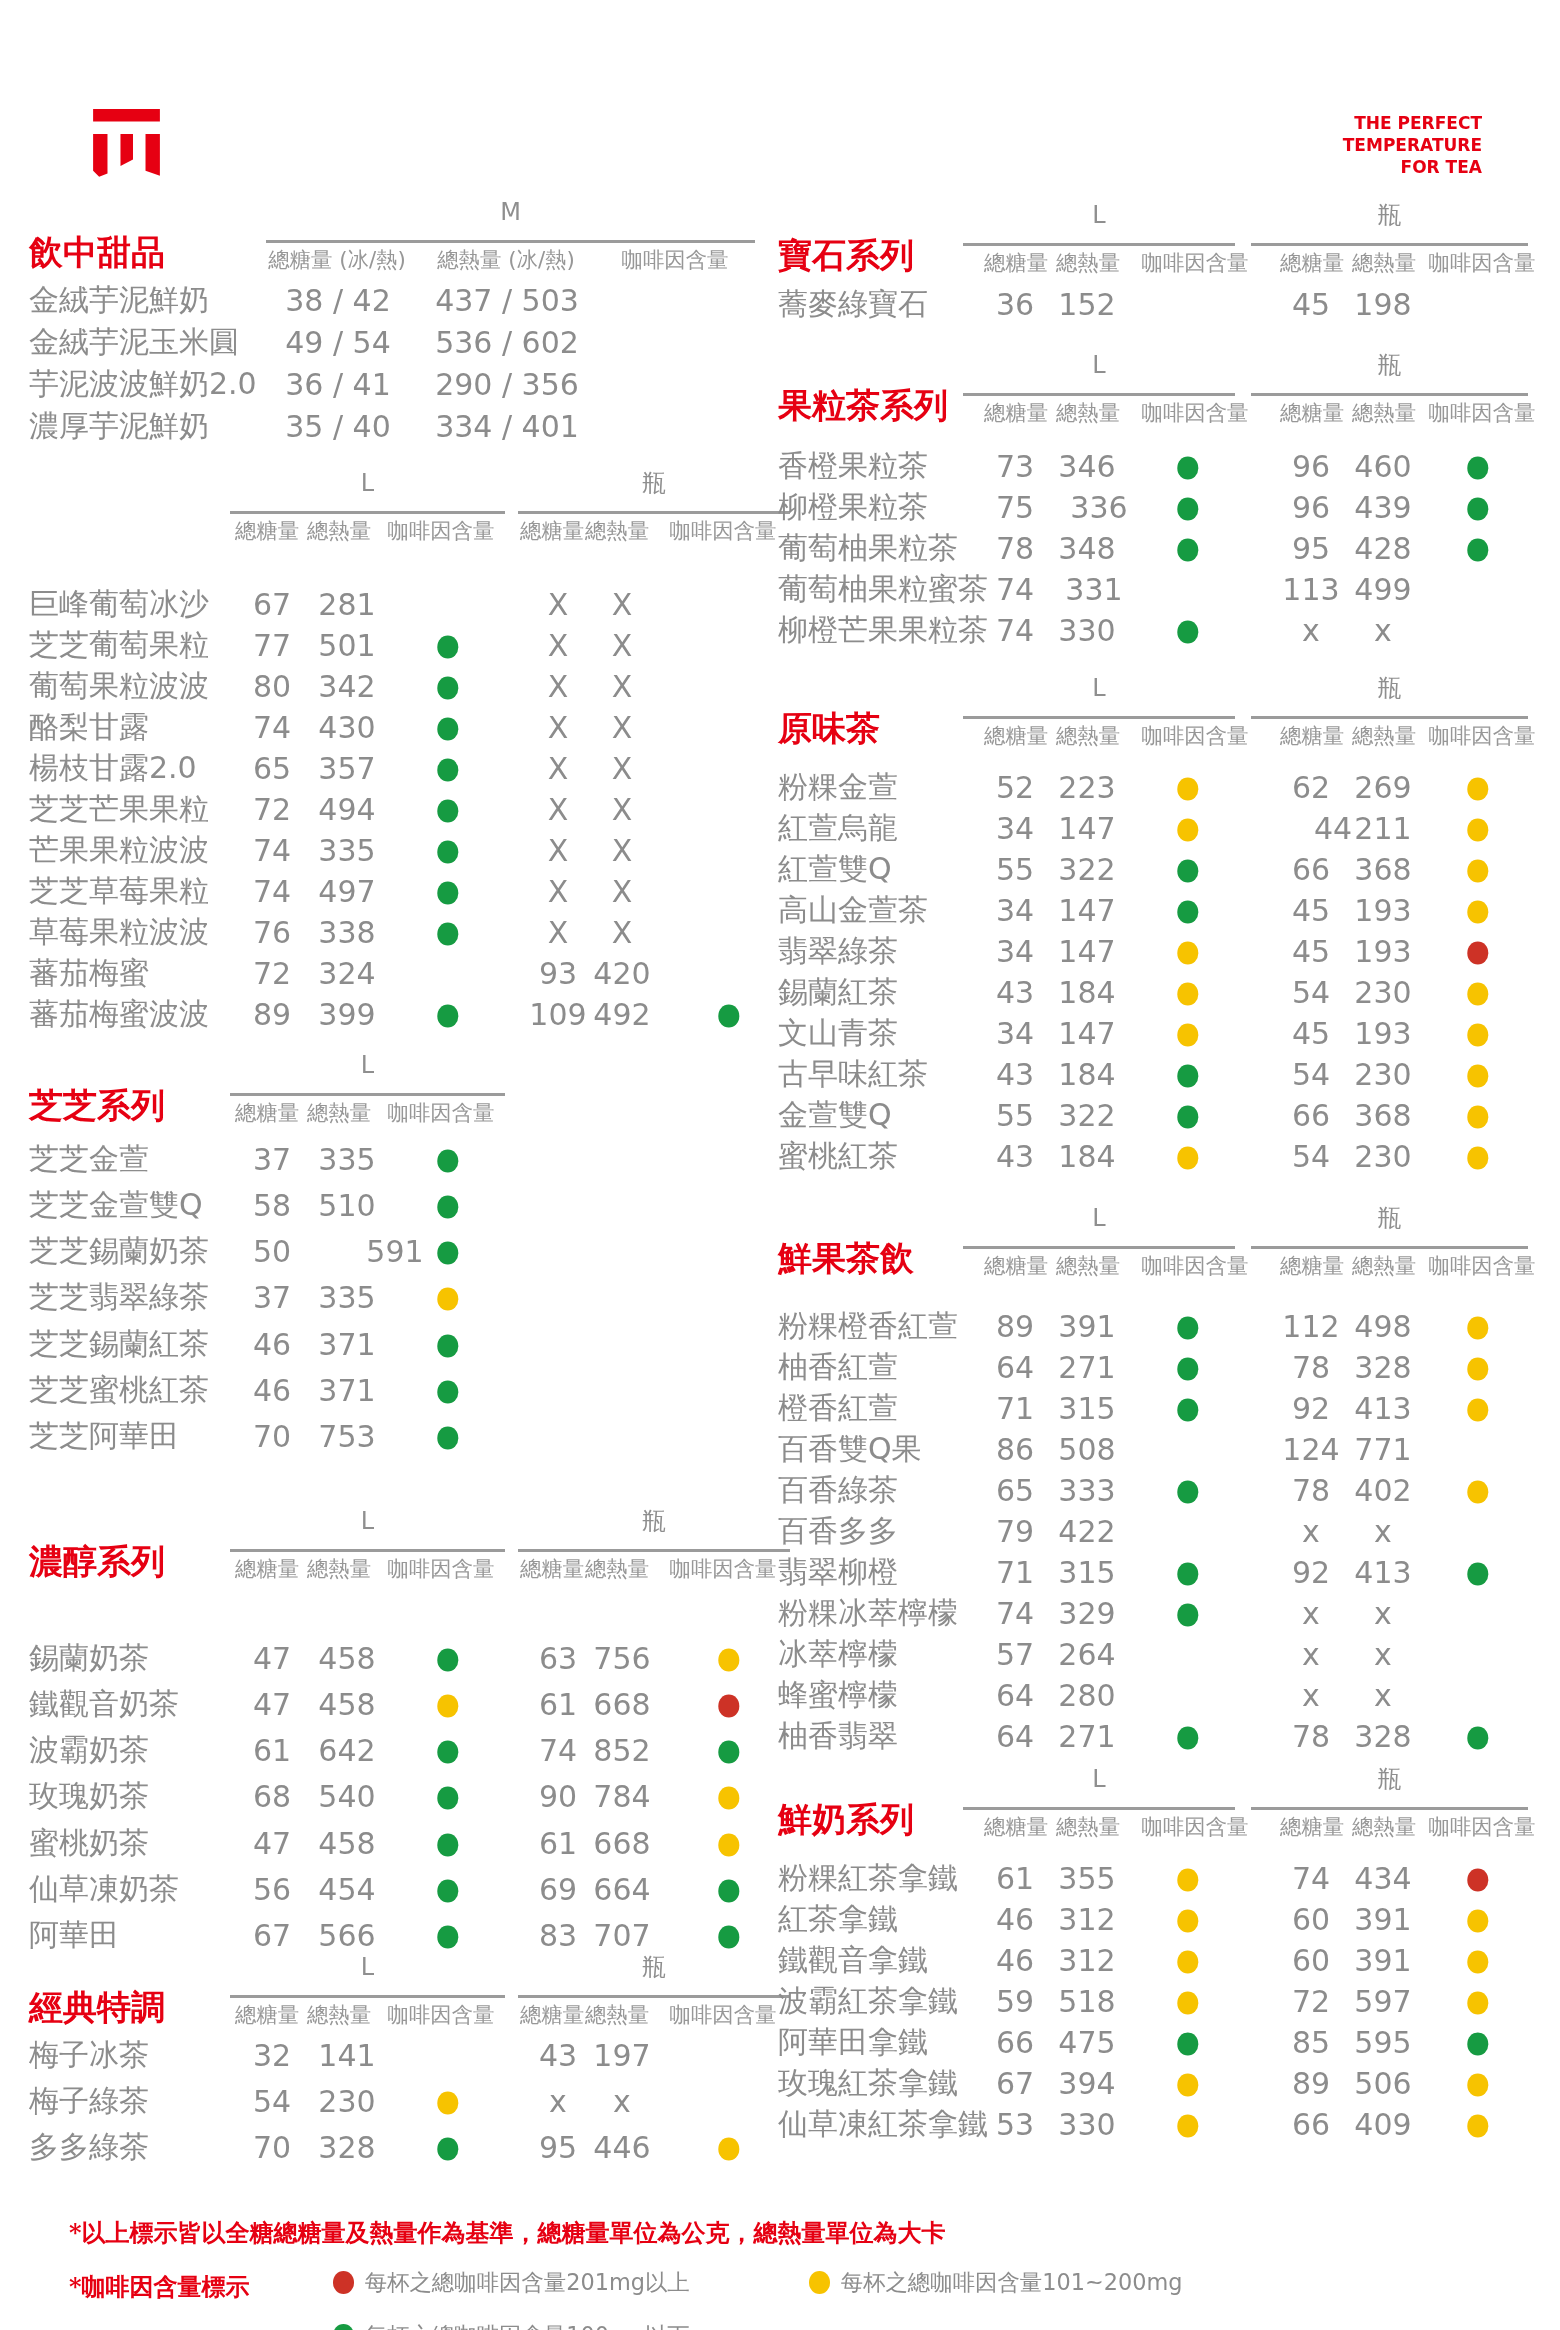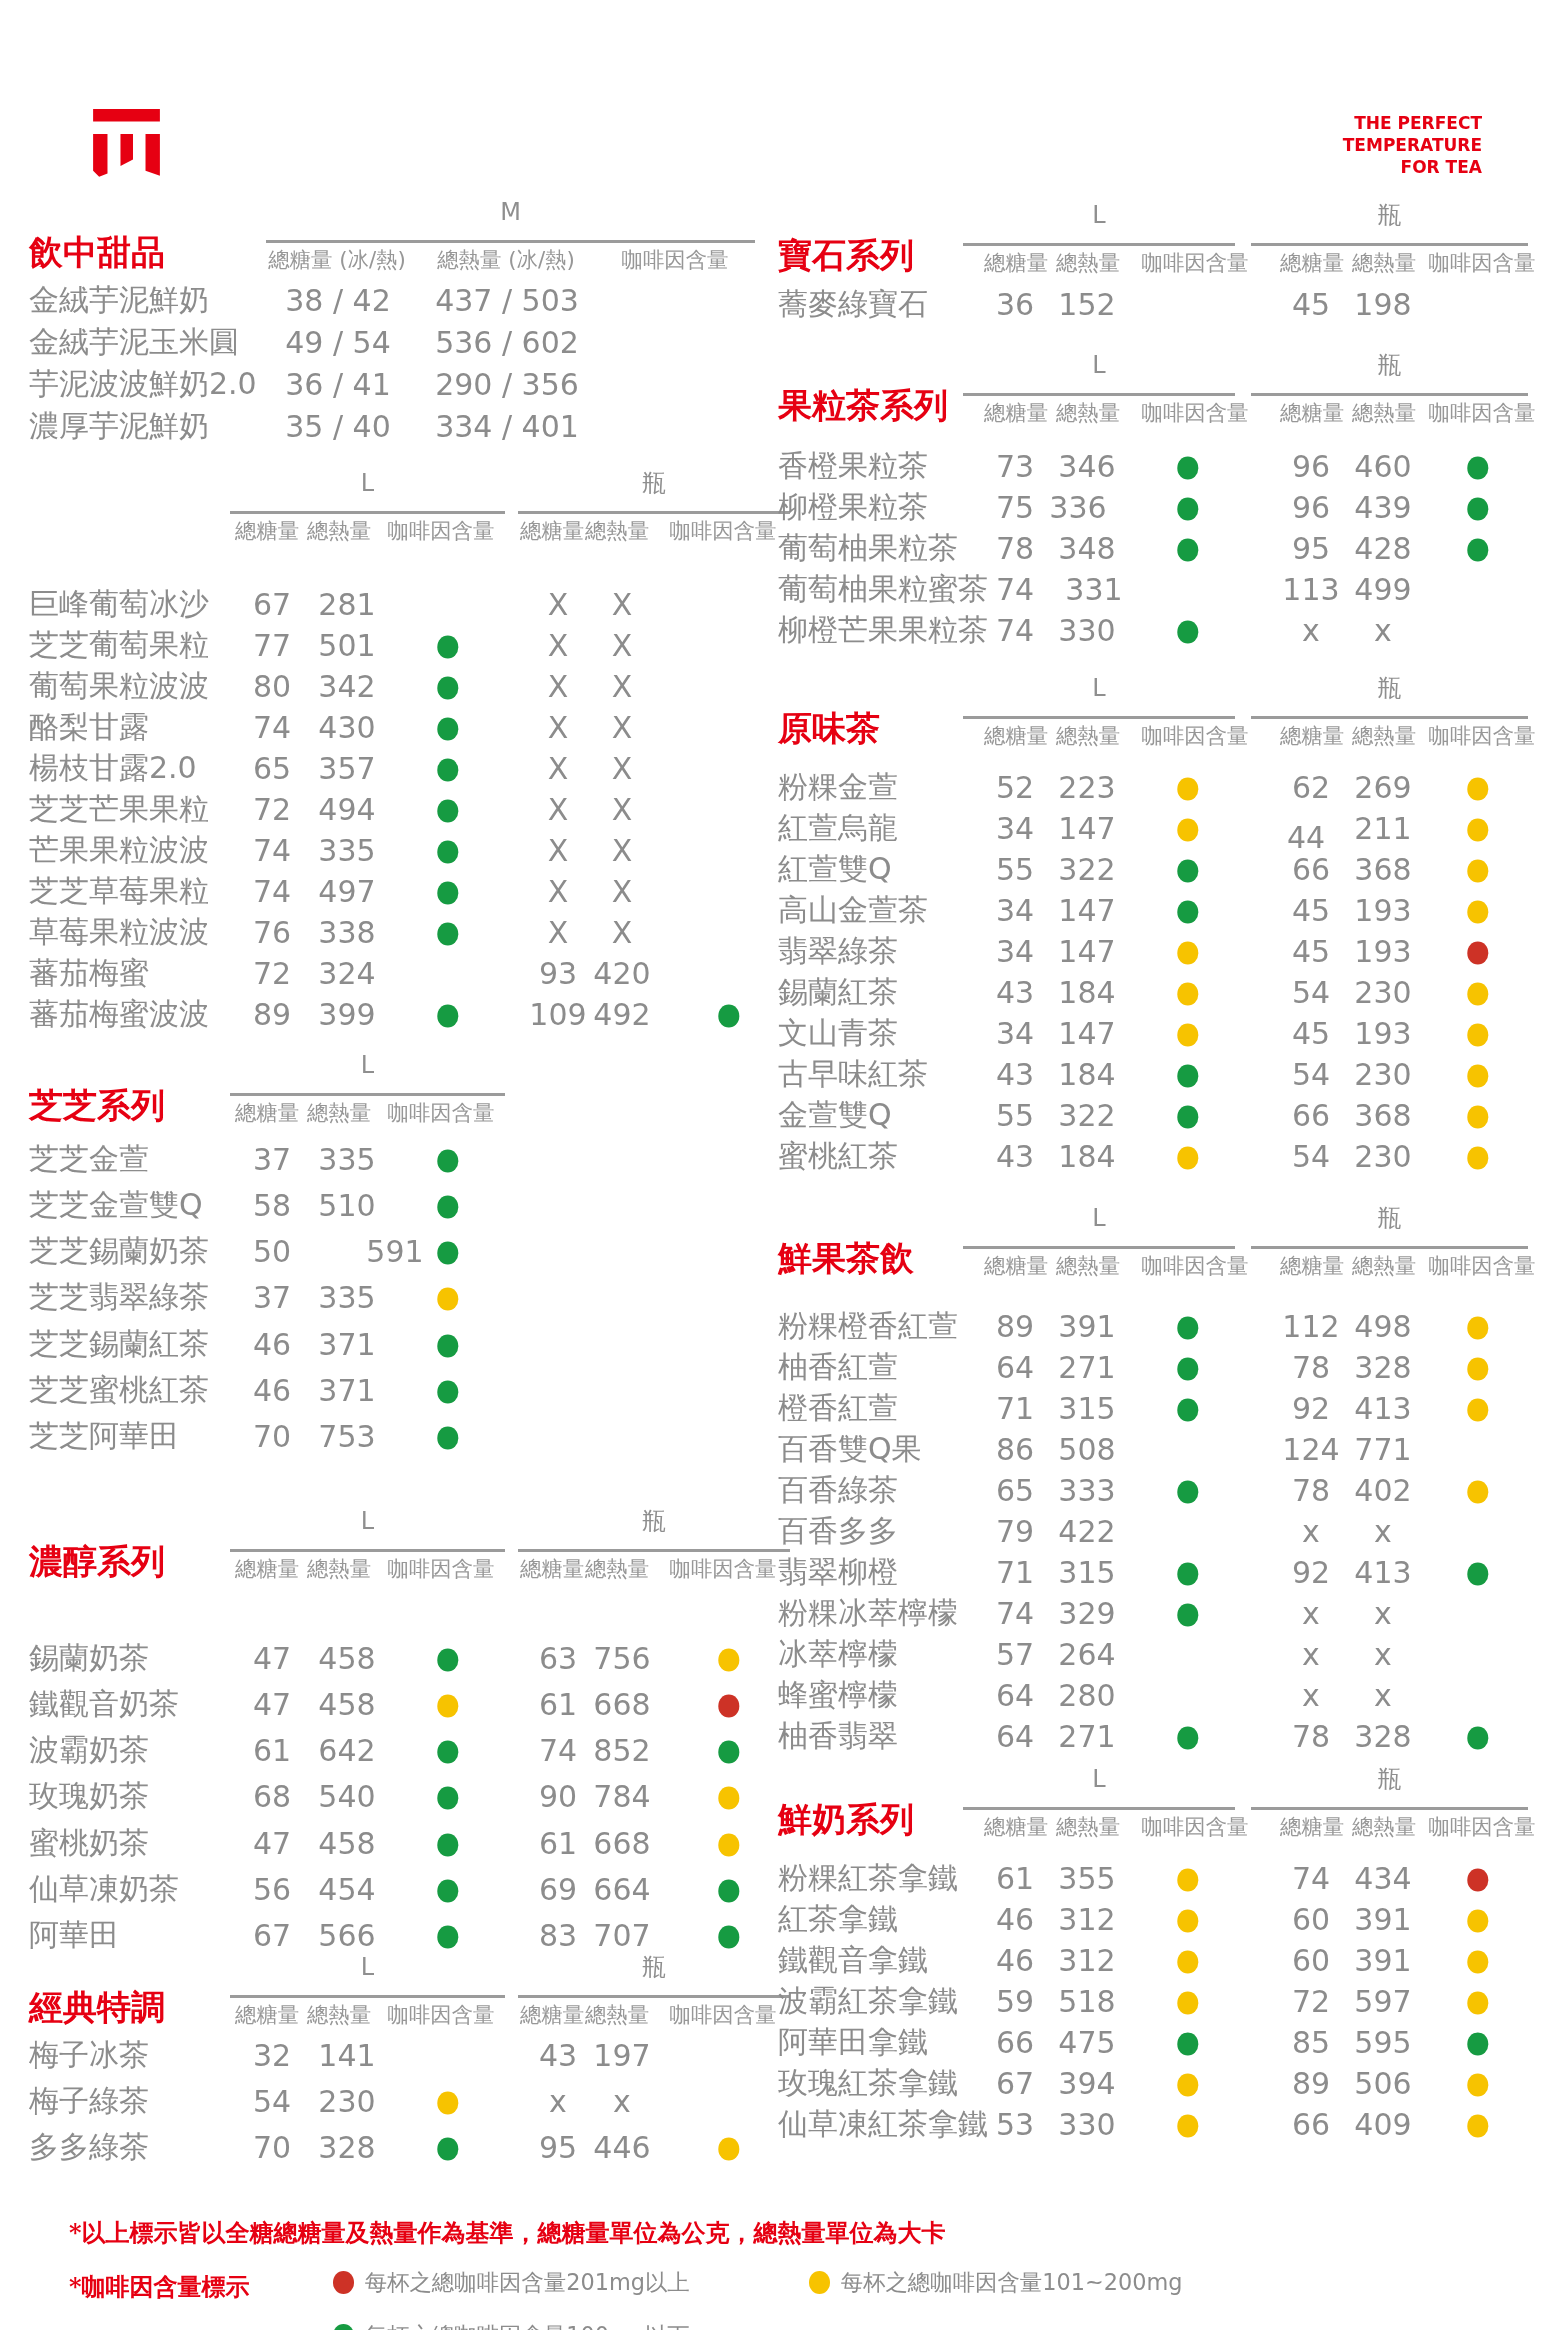--- a/index.html
+++ b/index.html
@@ -407,21 +407,21 @@
             <span class="cell" style="left: 237px;">73</span>
             <span class="cell" style="left: 309px;">346</span>
             <span class="cell" style="left: 410px;"><span class="dot dot-green"></span></span>
             <span class="cell" style="left: 533px;">96</span>
             <span class="cell" style="left: 605px;">460</span>
             <span class="cell" style="left: 700px;"><span class="dot dot-green"></span></span>
           </div>
           <div class="row" style="top: 41px; height: 41px;">
             <span class="drink-name">柳橙果粒茶</span>
             <span class="cell" style="left: 237px;">75</span>
-            <span class="cell" style="left: 300px; text-align: right;">336</span>
+            <span class="cell" style="left: 321px; text-align: right;">336</span>
             <span class="cell" style="left: 410px;"><span class="dot dot-green"></span></span>
             <span class="cell" style="left: 533px;">96</span>
             <span class="cell" style="left: 605px;">439</span>
             <span class="cell" style="left: 700px;"><span class="dot dot-green"></span></span>
           </div>
           <div class="row" style="top: 82px; height: 41px;">
             <span class="drink-name">葡萄柚果粒茶</span>
             <span class="cell" style="left: 237px;">78</span>
             <span class="cell" style="left: 309px;">348</span>
             <span class="cell" style="left: 410px;"><span class="dot dot-green"></span></span>
@@ -466,21 +466,21 @@
             <span class="cell" style="left: 410px;"><span class="dot dot-yellow"></span></span>
             <span class="cell" style="left: 533px;">62</span>
             <span class="cell" style="left: 605px;">269</span>
             <span class="cell" style="left: 700px;"><span class="dot dot-yellow"></span></span>
           </div>
           <div class="row" style="top: 41px; height: 41px;">
             <span class="drink-name">紅萱烏龍</span>
             <span class="cell" style="left: 237px;">34</span>
             <span class="cell" style="left: 309px;">147</span>
             <span class="cell" style="left: 410px;"><span class="dot dot-yellow"></span></span>
-            <span class="cell" style="left: 528px; margin-top: 9px;">44</span>
+            <span class="cell" style="left: 555px;">44</span>
             <span class="cell" style="left: 605px;">211</span>
             <span class="cell" style="left: 700px;"><span class="dot dot-yellow"></span></span>
           </div>
           <div class="row" style="top: 82px; height: 41px;">
             <span class="drink-name">紅萱雙Q</span>
             <span class="cell" style="left: 237px;">55</span>
             <span class="cell" style="left: 309px;">322</span>
             <span class="cell" style="left: 410px;"><span class="dot dot-green"></span></span>
             <span class="cell" style="left: 533px;">66</span>
             <span class="cell" style="left: 605px;">368</span>

